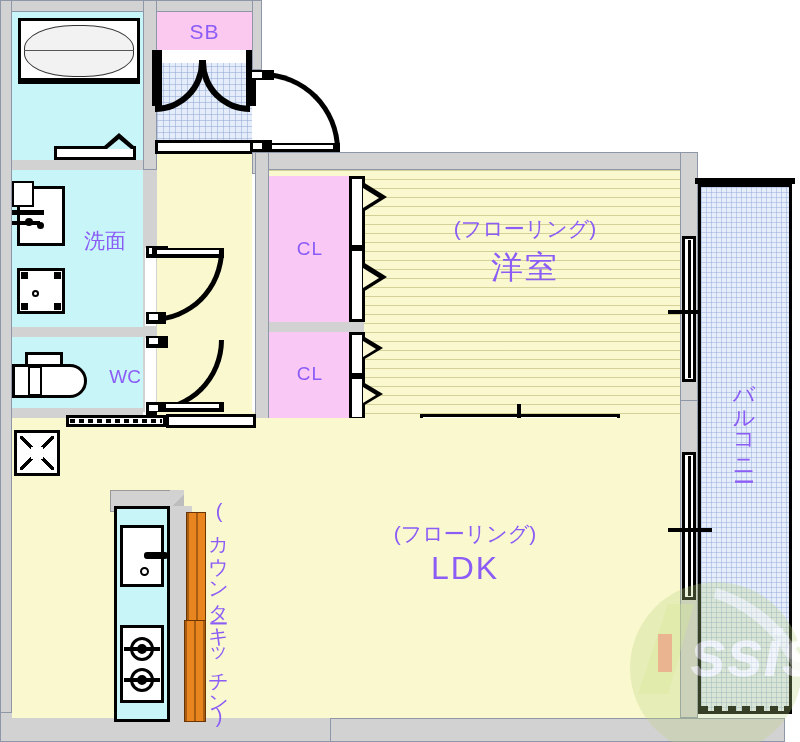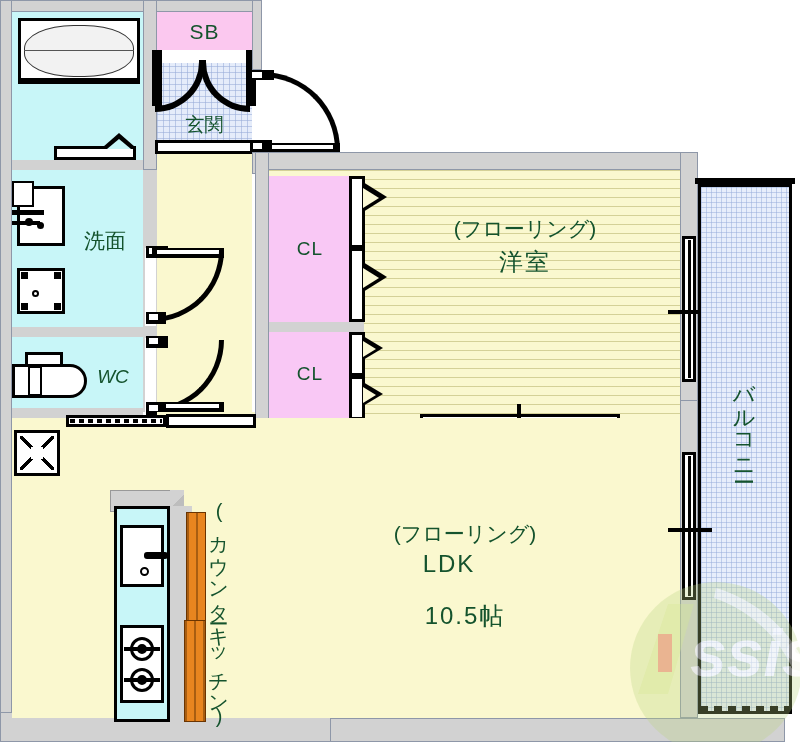--- a/index.html
+++ b/index.html
@@ -33,26 +33,26 @@
   .r-white{background:#ffffff;}
   .r-counter{background:#e8851f;
         background-image:repeating-linear-gradient(to right,
             rgba(90,45,0,.45) 0 2px, rgba(0,0,0,0) 2px 9px);}
 
   
   .ol{border:3px solid #000;}
   .ol2{border:2px solid #000;}
 
   
-  .lab{position:absolute;color:#14532d;text-align:center;white-space:nowrap;
+  .lab{position:absolute;color:#8b5cf6;text-align:center;white-space:nowrap;
        font-family:"Liberation Sans","DejaVu Sans",sans-serif;}
   .lab-sm{font-size:17px;}
   .lab-cl{font-size:19px;letter-spacing:1px;}
   .lab-room{font-size:21px;line-height:25px;}
-  .lab-huge{font-size:24px;letter-spacing:2px;}
+  .lab-huge{font-size:32px;letter-spacing:2px;}
   .lab-mini{font-size:19px;}
   .vert{writing-mode:vertical-rl;text-orientation:upright;white-space:nowrap;line-height:1.05;}
   .leaf{background:#000;}
   .slider{background:#fff;border:3px solid #000;}
   .sashline{background:#000;}
 
   
   .foldpanel{background:#fff;border:3px solid #000;}
 
   
@@ -100,36 +100,35 @@
   <div class="abs" style="left:54px;top:303px;width:7px;height:7px;background:#000;"></div>
   <div class="abs" style="left:32px;top:290px;width:7px;height:7px;border-radius:50%;border:2px solid #000;"></div>
   <div class="abs lab lab-room" style="left:62px;top:228px;width:86px;">洗面</div>
 
   <div class="abs wallplain" style="left:12px;top:327px;width:131px;height:10px;"></div>
 
   <div class="abs r-wet" style="left:12px;top:337px;width:131px;height:76px;"></div>
   <div class="abs r-white ol" style="left:25px;top:352px;width:38px;height:16px;"></div>
   <div class="abs r-white ol" style="left:12px;top:364px;width:75px;height:34px;border-radius:0 18px 18px 0;"></div>
   <div class="abs r-white ol2" style="left:28px;top:366px;width:14px;height:30px;"></div>
-  <div class="abs lab lab-mini" style="left:85px;top:366px;width:56px;text-align:center;font-style:italic;">WC</div>
+  <div class="abs lab lab-mini" style="left:85px;top:366px;width:56px;text-align:right;">WC</div>
 
   <div class="abs wallplain" style="left:12px;top:408px;width:131px;height:10px;"></div>
 
   <div class="abs wall" style="left:143px;top:0;width:14px;height:170px;"></div>
   <div class="abs r-tile" style="left:157px;top:12px;width:95px;height:140px;"></div>
 
   <div class="abs r-sb" style="left:157px;top:12px;width:95px;height:38px;"></div>
   <div class="abs lab lab-mini" style="left:157px;top:20px;width:95px;font-size:21px;letter-spacing:1px;">SB</div>
   <div class="abs r-white" style="left:157px;top:50px;width:95px;height:13px;"></div>
 
   <div class="abs leaf" style="left:152px;top:50px;width:10px;height:56px;"></div>
   <div class="abs leaf" style="left:246px;top:50px;width:10px;height:56px;"></div>
   <div class="abs" style="left:155px;top:60px;width:50px;height:52px;border-bottom:6px solid #000;border-right:6px solid #000;border-radius:0 0 60px 0;"></div>
   <div class="abs" style="left:200px;top:60px;width:50px;height:52px;border-bottom:6px solid #000;border-left:6px solid #000;border-radius:0 0 0 60px;"></div>
-  <div class="abs lab lab-sm" style="left:157px;top:112px;width:95px;font-size:19px;">玄関</div>
 
   <div class="abs r-white ol" style="left:155px;top:140px;width:100px;height:14px;"></div>
 
   <div class="abs wall" style="left:252px;top:0;width:10px;height:70px;"></div>
   <div class="abs leaf" style="left:250px;top:70px;width:24px;height:10px;"></div>
   <div class="abs" style="left:252px;top:72px;width:10px;height:6px;background:#fff;"></div>
   <div class="abs" style="left:262px;top:72px;width:78px;height:78px;border-top:5px solid #000;border-right:5px solid #000;border-radius:0 100% 0 0;"></div>
   <div class="abs leaf" style="left:258px;top:143px;width:82px;height:11px;"></div>
   <div class="abs" style="left:265px;top:145px;width:68px;height:4px;background:#fff;"></div>
   <div class="abs leaf" style="left:250px;top:140px;width:22px;height:14px;"></div>
@@ -205,22 +204,21 @@
   <div class="abs r-white ol" style="left:166px;top:414px;width:90px;height:14px;"></div>
 
   <div class="abs r-white ol" style="left:14px;top:430px;width:46px;height:46px;"></div>
   <div class="abs" style="left:20px;top:436px;width:34px;height:34px;
               background:linear-gradient(45deg,transparent 46%,#000 46%,#000 54%,transparent 54%);"></div>
   <div class="abs" style="left:20px;top:436px;width:34px;height:34px;
               background:linear-gradient(-45deg,transparent 46%,#000 46%,#000 54%,transparent 54%);"></div>
   <div class="abs" style="left:31px;top:447px;width:12px;height:12px;background:#fff;"></div>
 
   <div class="abs lab lab-room" style="left:320px;top:521px;width:290px;">(フローリング)</div>
-  <div class="abs lab lab-huge" style="left:304px;top:550px;width:290px;">LDK</div>
-  <div class="abs lab lab-huge" style="left:320px;top:600px;width:290px;">10.5帖</div>
+  <div class="abs lab lab-huge" style="left:320px;top:550px;width:290px;">LDK</div>
 
   <div class="abs" style="left:110px;top:490px;width:74px;height:22px;background:#d2d2d2;border:1px solid #999;"></div>
   <div class="abs" style="left:170px;top:490px;width:14px;height:22px;background:linear-gradient(135deg,#d2d2d2 50%,#bdbdbd 50%);"></div>
 
   <div class="abs ol" style="left:114px;top:506px;width:56px;height:216px;background:#c8f6f8;"></div>
 
   <div class="abs r-white ol" style="left:120px;top:525px;width:44px;height:62px;"></div>
   <div class="abs" style="left:144px;top:552px;width:24px;height:7px;background:#000;border-radius:3px;"></div>
   <div class="abs" style="left:140px;top:567px;width:9px;height:9px;border-radius:50%;border:2px solid #000;"></div>
 

